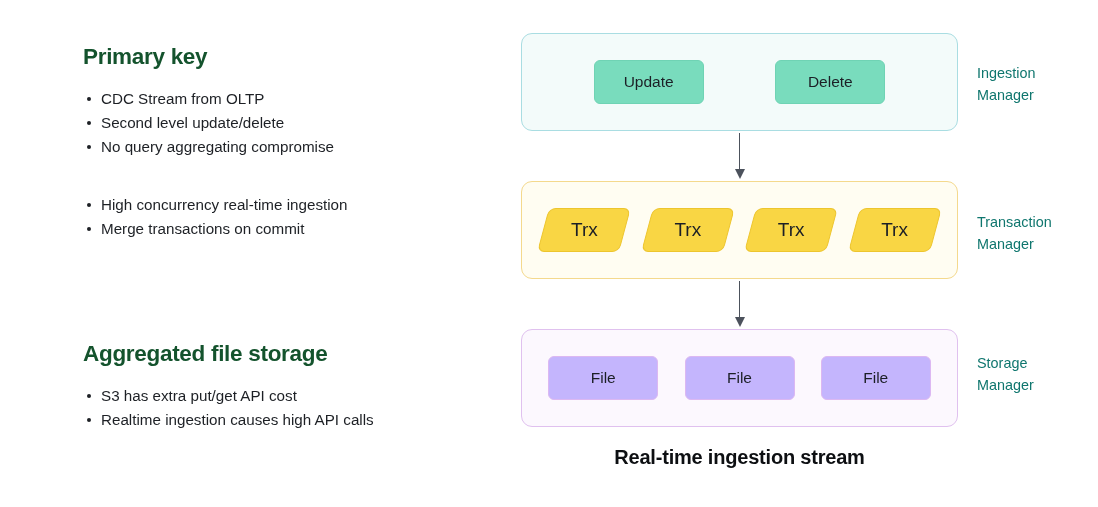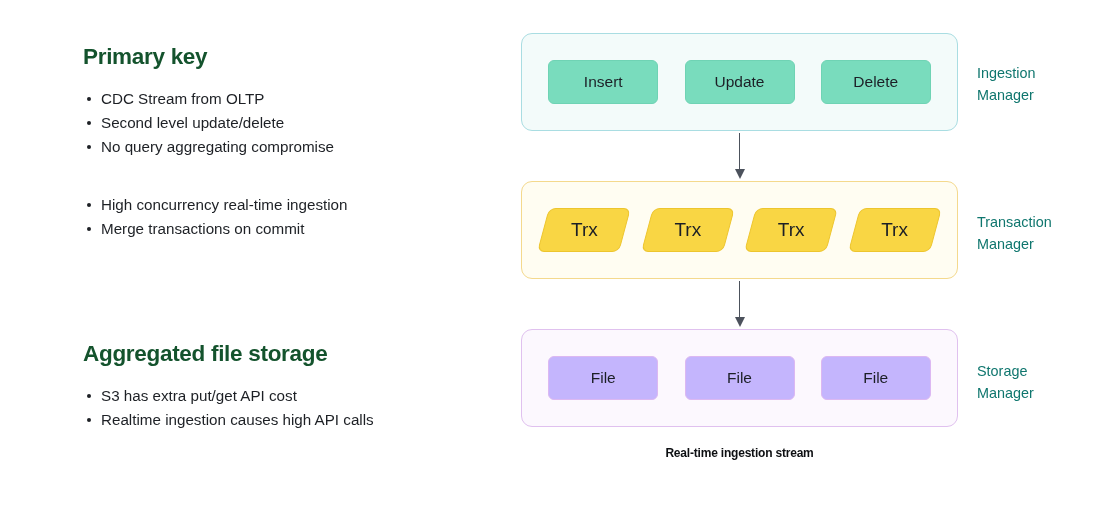--- a/index.html
+++ b/index.html
@@ -175,29 +175,29 @@
   .side-label {
     position: absolute;
     left: 977px;
     width: 115px;
     font-size: 14.4px;
     line-height: 22px;
     color: #0f766e;
   }
   #side-0 { top: 62px; }
   #side-1 { top: 211px; }
-  #side-2 { top: 360px; }
+  #side-2 { top: 352px; }
 
   .caption {
     position: absolute;
     left: 521px;
     top: 446px;
     width: 437px;
     text-align: center;
-    font-size: 12px;
+    font-size: 20px;
     font-weight: 700;
     color: #0d0f12;
     letter-spacing: -0.2px;
   }
 </style>
 </head>
 <body>
 
 <div class="left-col">
 
@@ -223,21 +223,20 @@
       <li class="bullet">S3 has extra put/get API cost</li>
       <li class="bullet">Realtime ingestion causes high API calls</li>
     </ul>
   </div>
 
 </div>
 
 <div class="diagram">
 
   <div class="panel panel-ingestion">
-    <div class="chip chip-teal">Insert</div>
     <div class="chip chip-teal">Update</div>
     <div class="chip chip-teal">Delete</div>
   </div>
 
   <div class="arrow arrow-1">
     <div class="shaft"></div>
     <div class="head"></div>
   </div>
 
   <div class="panel panel-transaction">

